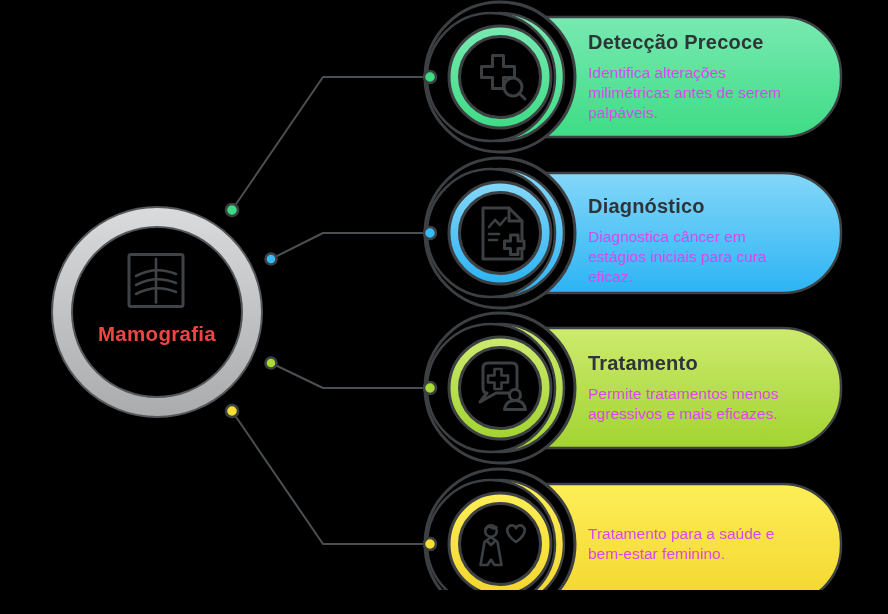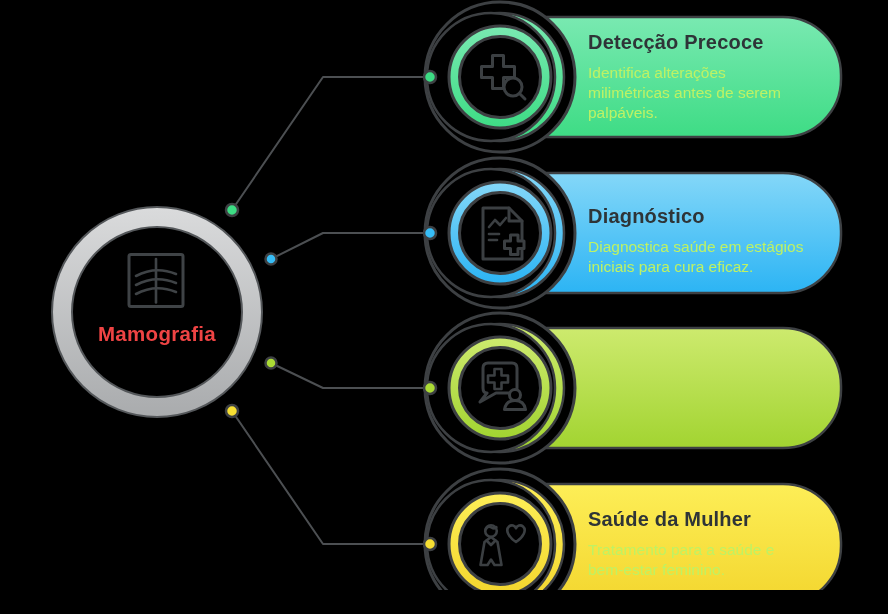--- a/index.html
+++ b/index.html
@@ -9,21 +9,21 @@
   .conn{fill:none;stroke:#4c4f52;stroke-width:2;stroke-linejoin:round;}
   .outl{stroke:#3d4043;}
   .card{stroke:#3d4043;stroke-width:2.5;}
   .ic{fill:none;stroke:#3b3f42;stroke-width:3;stroke-linecap:round;stroke-linejoin:round;}
   .ic .cut{fill:#000;}
   .ic-c{fill:none;stroke:#3f4346;stroke-width:3;stroke-linecap:round;stroke-linejoin:round;}
   .thin{stroke-width:2.6;}
   .card-text{position:absolute;left:588px;width:216px;height:120px;display:flex;
              flex-direction:column;justify-content:center;}
   .card-title{font-size:20px;font-weight:bold;color:#2e3437;margin:0 0 9px 0;letter-spacing:.2px;}
-  .card-desc{font-size:15.5px;line-height:20px;color:#bef264;margin:0;}
+  .card-desc{font-size:15.5px;line-height:20px;color:#d946ef;margin:0;}
   .center-label{position:absolute;left:47px;top:322px;width:220px;text-align:center;
                 font-size:20.5px;font-weight:bold;color:#ef4444;letter-spacing:.3px;}
 </style>
 </head>
 <body>
 
 <div id="canvas">
 
 <svg id="scene" width="888" height="614" viewBox="0 0 888 614">
   <defs>
@@ -138,22 +138,25 @@
     </g>
   </g>
 </svg>
 
 <div class="card-text" style="top:17px">
   <div class="card-title">Detecção Precoce</div>
   <p class="card-desc">Identifica alterações milimétricas antes de serem palpáveis.</p>
 </div>
 <div class="card-text" style="top:181px">
   <div class="card-title">Diagnóstico</div>
-  <p class="card-desc">Diagnostica saúde em estágios iniciais para cura eficaz.</p>
+  <p class="card-desc">Diagnostica câncer em estágios iniciais para cura eficaz.</p>
+</div>
+<div class="card-text" style="top:328px">
+  <div class="card-title">Tratamento</div>
+  <p class="card-desc">Permite tratamentos menos agressivos e mais eficazes.</p>
 </div>
 <div class="card-text" style="top:484px">
-  <div class="card-title">Saúde da Mulher</div>
   <p class="card-desc">Tratamento para a saúde e bem-estar feminino.</p>
 </div>
 
 <div class="center-label">Mamografia</div>
 
 </div>
 
 </body></html>

